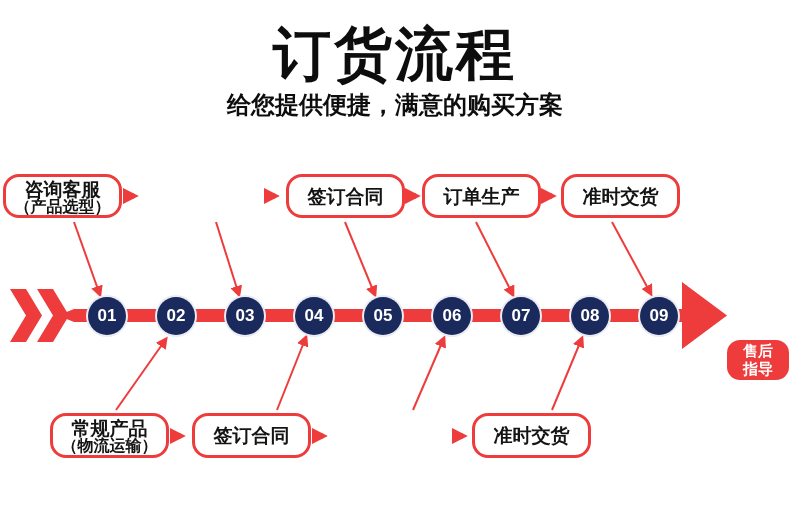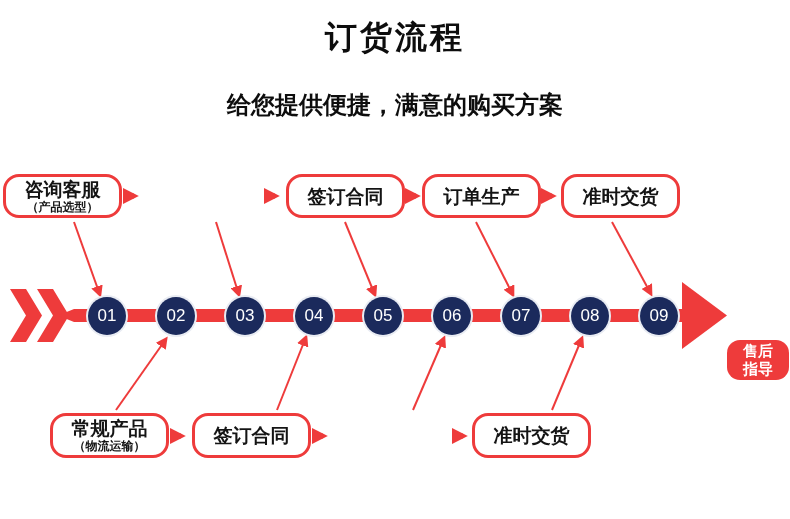--- a/index.html
+++ b/index.html
@@ -3,38 +3,38 @@
 <meta charset="utf-8">
 <style>
   * { margin:0; padding:0; box-sizing:border-box; }
   html,body { background:#ffffff; }
   .canvas {
     position:relative; width:790px; height:519px; background:#ffffff;
     font-family:"Liberation Sans", sans-serif; overflow:hidden;
   }
   .title {
     position:absolute; top:16px; left:0; width:100%; text-align:center;
-    font-size:32px; font-weight:bold; color:#0d0d0d; letter-spacing:3px;
+    font-size:58px; font-weight:bold; color:#0d0d0d; letter-spacing:3px;
   }
   .subtitle {
     position:absolute; top:89px; left:0; width:100%; text-align:center;
     font-size:24px; font-weight:bold; color:#0d0d0d;
   }
   .flow-svg { position:absolute; left:0; top:0; width:790px; height:519px; }
   .step-box {
     position:absolute; width:119px; height:44px; background:#ffffff;
     border:3px solid #ee3b3b; border-radius:16px;
     display:flex; flex-direction:column; align-items:center; justify-content:center;
   }
   .step-label { font-size:19px; font-weight:bold; color:#141414; line-height:21px; white-space:nowrap; }
-  .step-sub   { font-size:12px; font-weight:bold; color:#141414; line-height:14px; white-space:nowrap; }
+  .step-sub   { font-size:16px; font-weight:bold; color:#141414; line-height:14px; white-space:nowrap; }
   .node {
     position:absolute; width:38px; height:38px; border-radius:50%;
     background:#1b2a5c; box-shadow:0 0 0 2px #e9ecf3;
-    color:#ffffff; font-size:17px; font-weight:normal;
+    color:#ffffff; font-size:17px; font-weight:bold;
     display:flex; align-items:center; justify-content:center;
   }
   .endpoint {
     position:absolute; left:727px; top:296px; width:62px; height:40px;
     background:#ee3b3b; border-radius:13px; color:#ffffff;
     font-size:15px; font-weight:bold; line-height:18px;
     display:flex; flex-direction:column; align-items:center; justify-content:center;margin-top:44px;
   }
 </style>
 </head>

